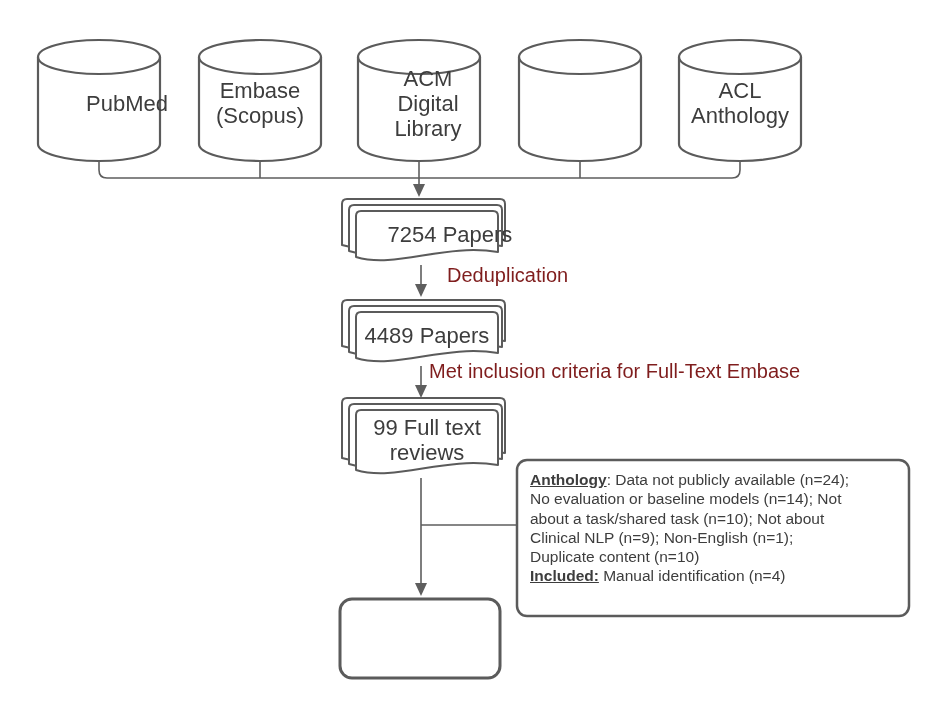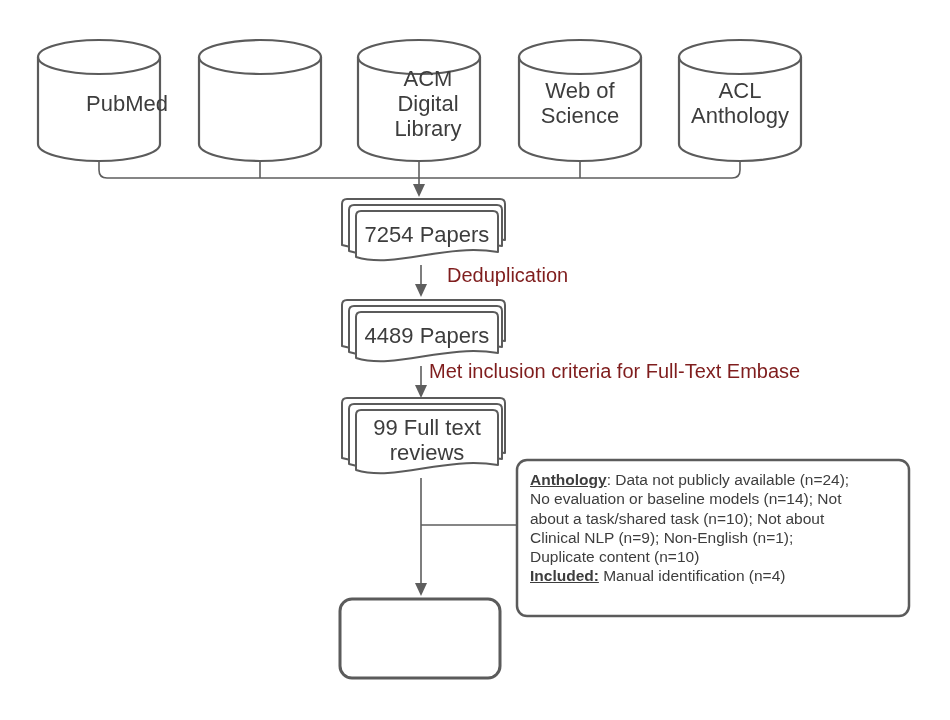--- a/index.html
+++ b/index.html
@@ -73,29 +73,29 @@
     <path class="wire" d="M421,478 V583"></path>
     <polygon class="head" points="415,583 427,583 421,596"></polygon>
     <path class="wire" d="M421,525 H517"></path>
 
     <rect class="shape-stroke" x="517" y="460" width="392" height="156" rx="10" stroke-width="2.5"></rect>
 
     <rect class="shape-stroke" x="340" y="599" width="160" height="79" rx="12" stroke-width="3"></rect>
   </svg>
 
   <div class="lbl" style="left:38px;top:48px;width:122px;height:110px;margin-left:28px;">PubMed</div>
+  <div class="lbl" style="left:199px;top:48px;width:122px;height:110px;">Embase
+(Scopus)</div>
   <div class="lbl" style="left:358px;top:48px;width:140px;height:110px;">ACM
 Digital
 Library</div>
-  <div class="lbl" style="left:519px;top:48px;width:122px;height:110px;">Web of
-Science</div>
   <div class="lbl" style="left:679px;top:48px;width:122px;height:110px;">ACL
 Anthology</div>
 
-  <div class="lbl" style="left:356px;top:211px;width:142px;height:46px;">7254 Papers</div>
+  <div class="lbl" style="left:356px;top:211px;width:142px;height:46px;padding-left:23px;">7254 Papers</div>
   <div class="lbl" style="left:356px;top:312px;width:142px;height:46px;">4489 Papers</div>
   <div class="lbl" style="left:356px;top:410px;width:142px;height:60px;">99 Full text
 reviews</div>
 
   <div class="edge-lbl" style="left:447px;top:265px;">Deduplication</div>
   <div class="edge-lbl" style="left:429px;top:361px;">Met inclusion criteria for Full-Text Embase</div>
 
   <div class="note">
     <div class="line"><span class="lead">Anthology</span><span>: Data not publicly available (n=24);</span></div>
     <div class="line">No evaluation or baseline models (n=14); Not</div>

